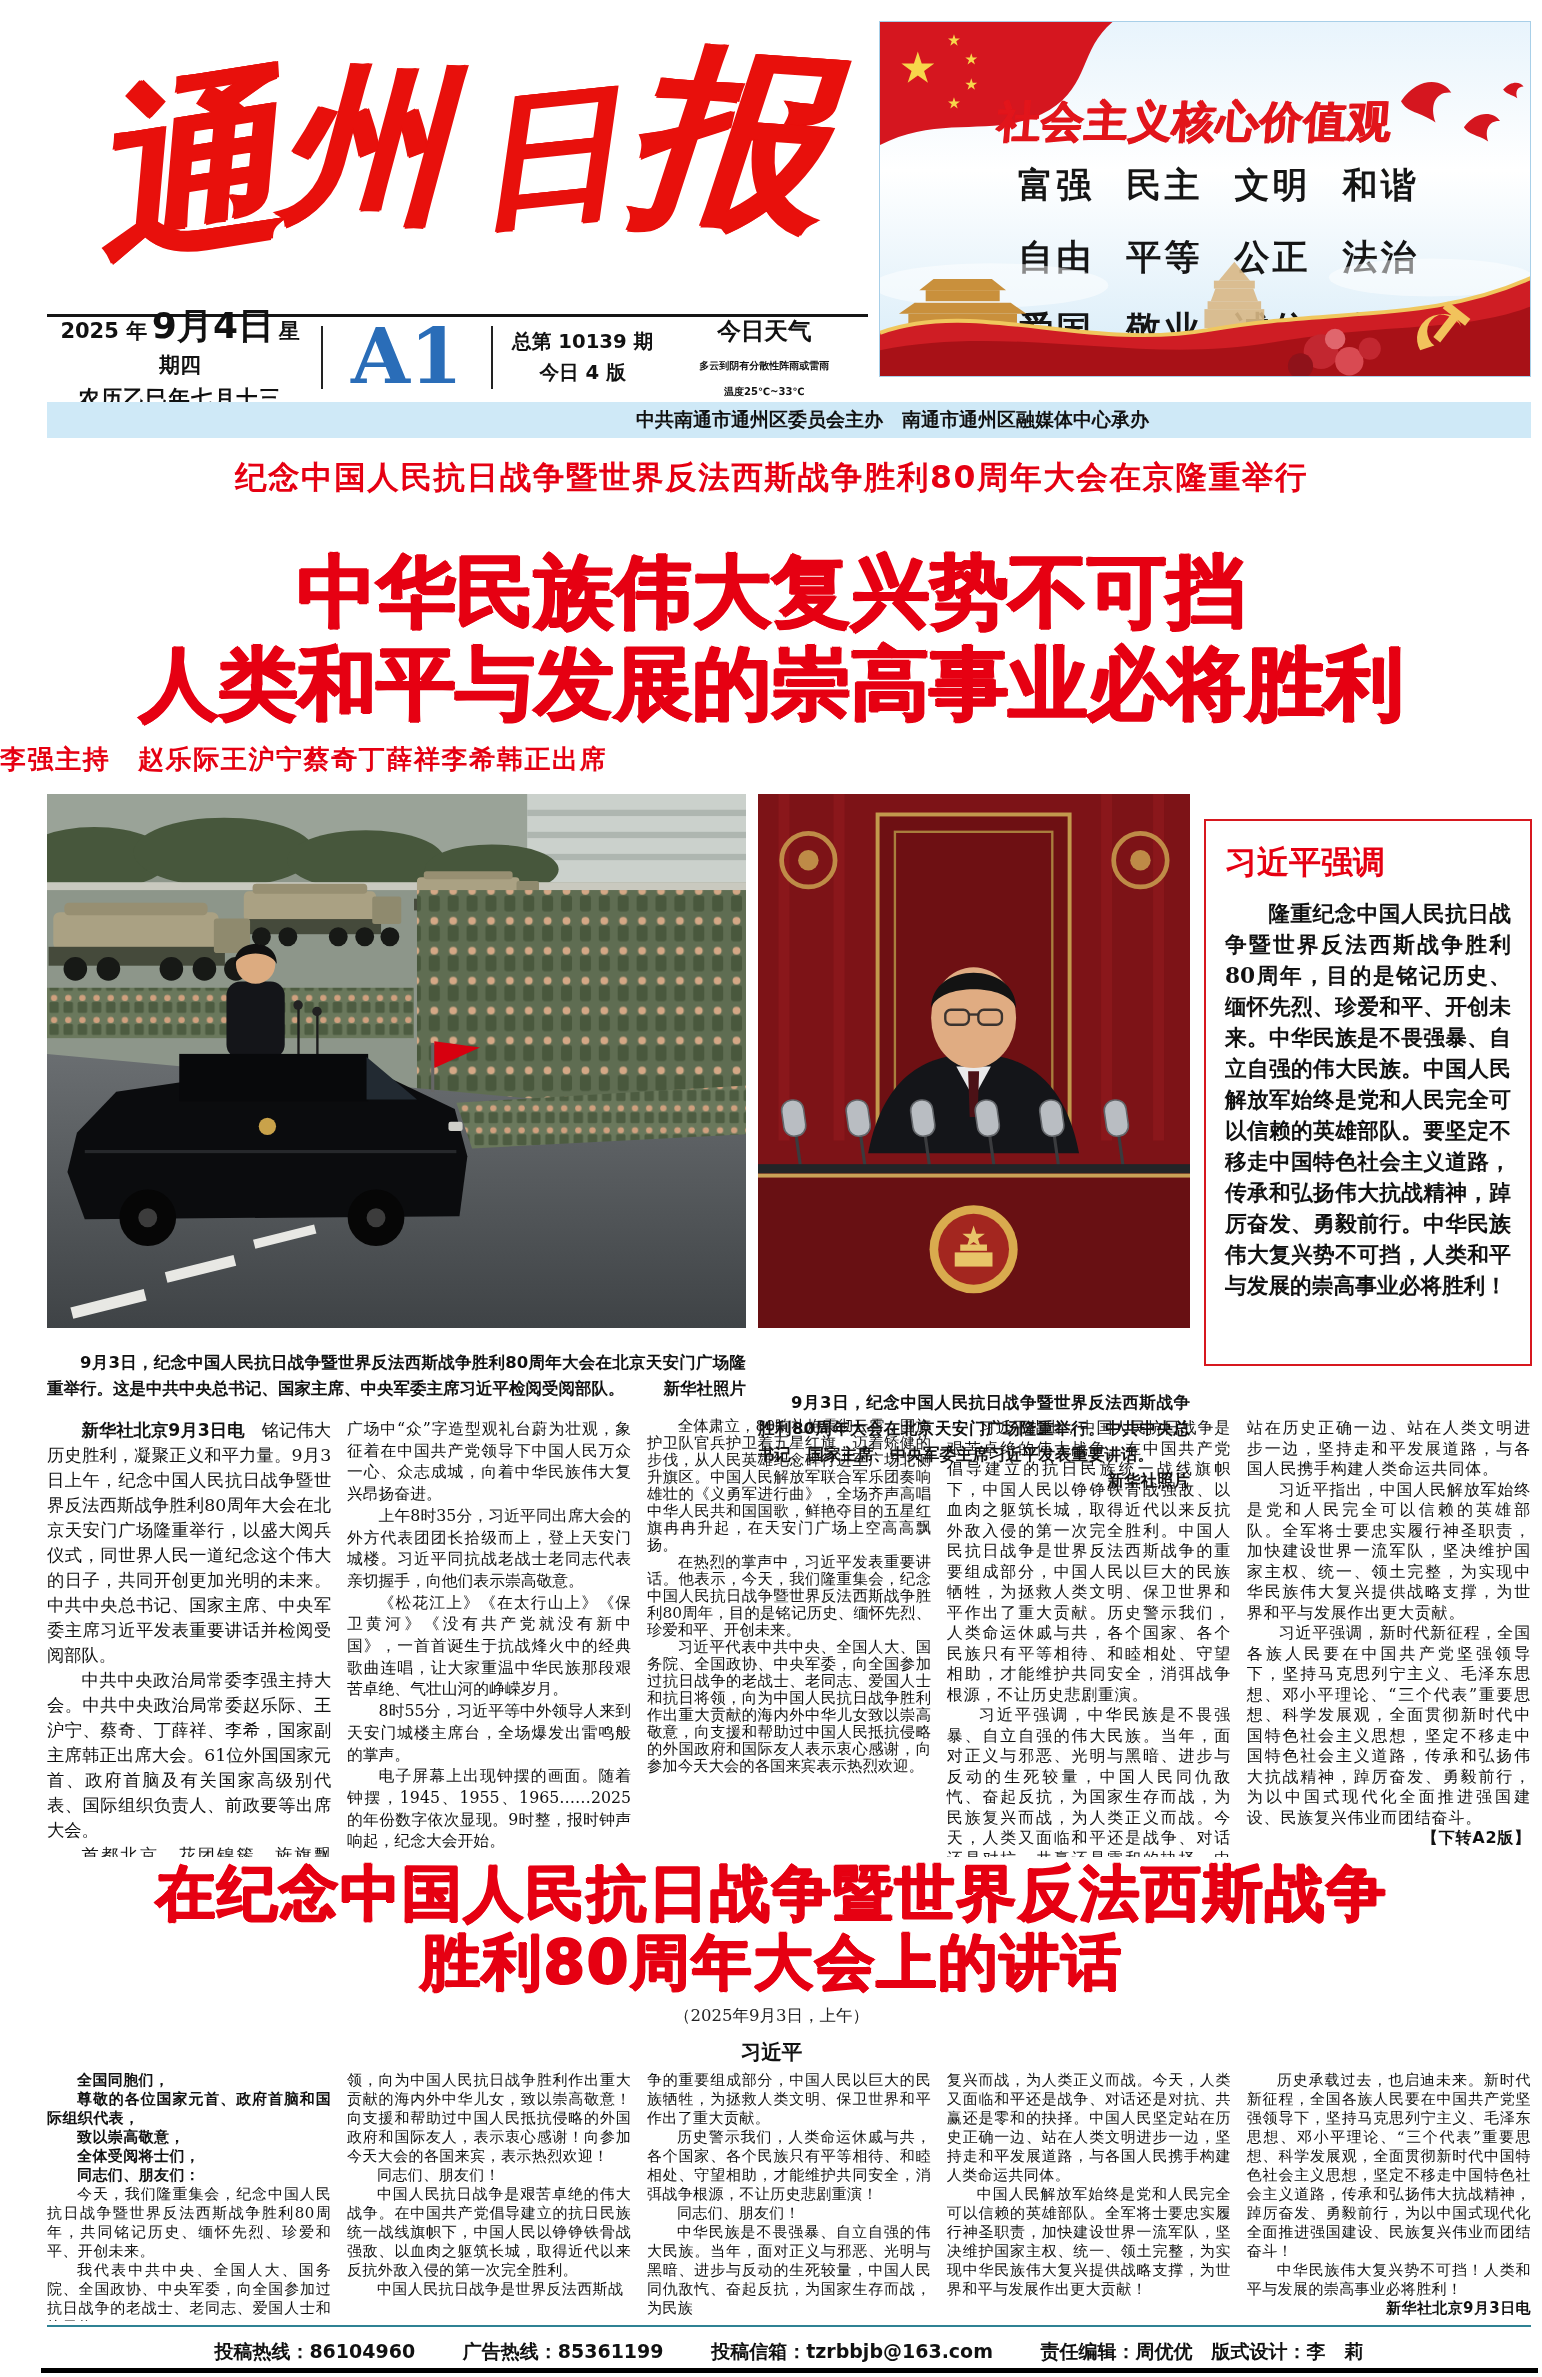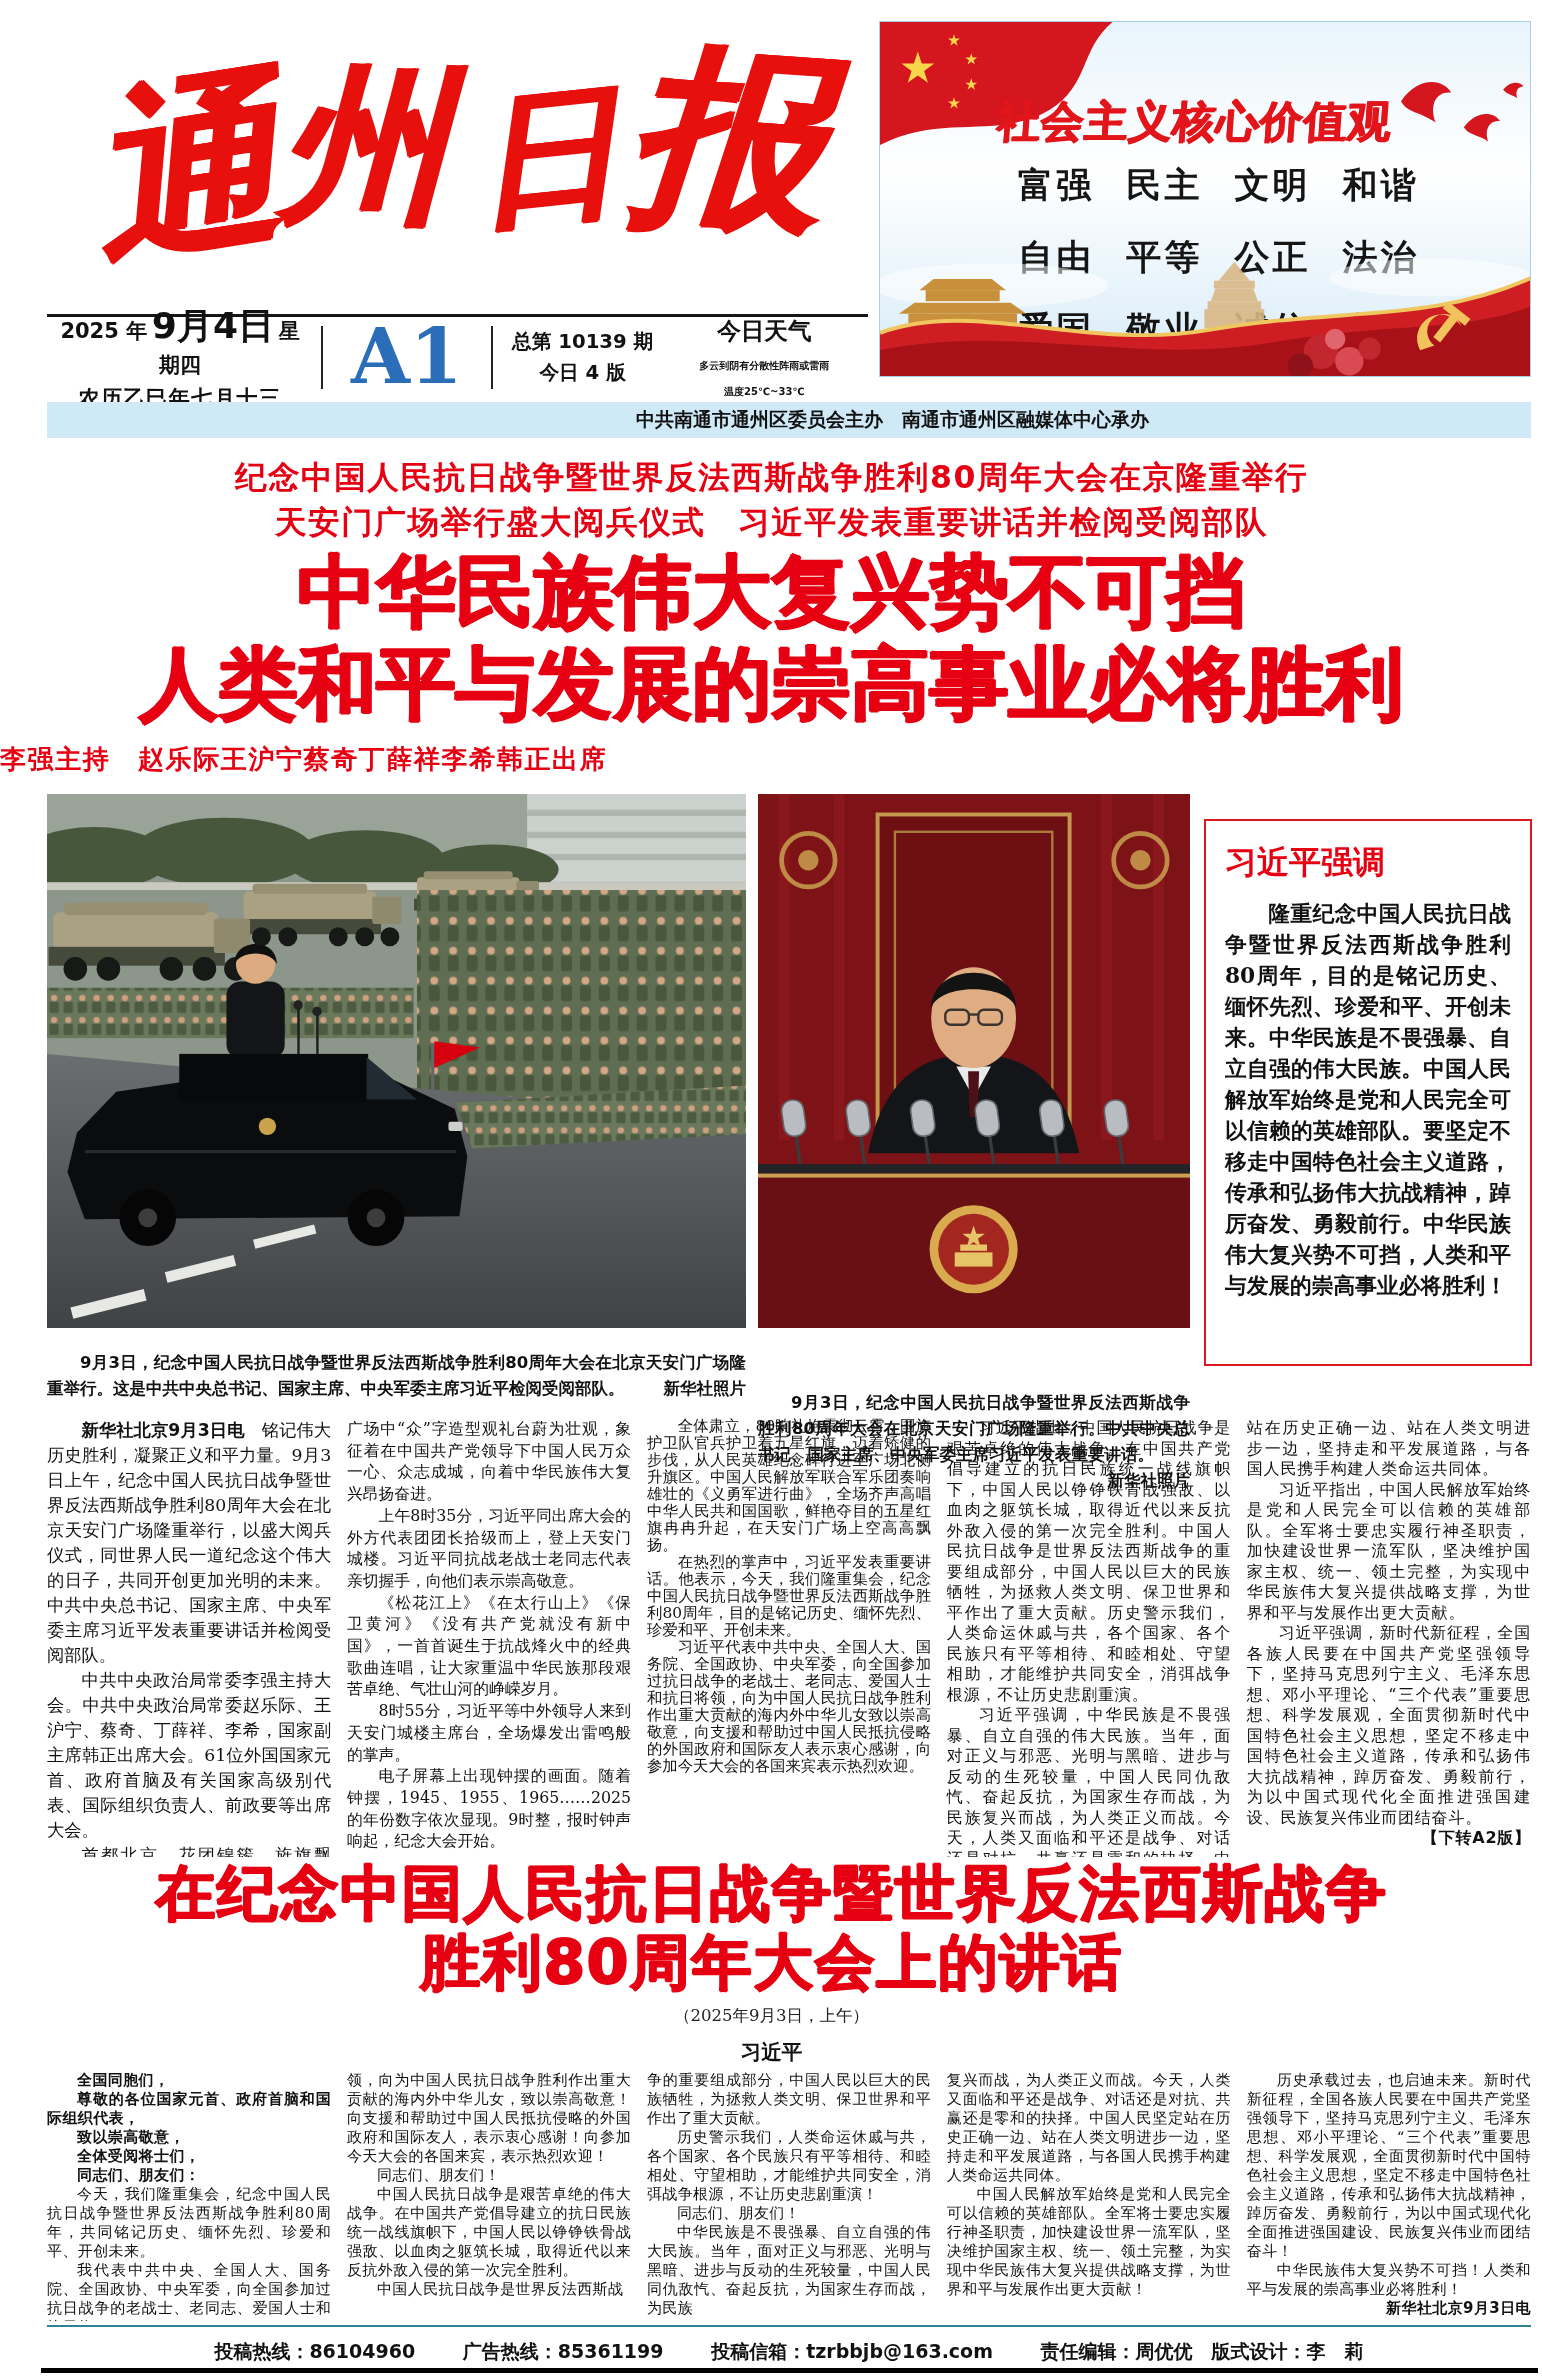--- a/index.html
+++ b/index.html
@@ -195,21 +195,20 @@
       </g>
     </svg>
   </div>
 
   <div class="organizer-bar">
     <span>中共南通市通州区委员会主办　南通市通州区融媒体中心承办</span>
   </div>
 
   <div class="kicker">
     <div>纪念中国人民抗日战争暨世界反法西斯战争胜利80周年大会在京隆重举行</div>
-    <div>天安门广场举行盛大阅兵仪式　习近平发表重要讲话并检阅受阅部队</div>
   </div>
   <h1 class="headline fat">
     <div>中华民族伟大复兴势不可挡</div>
     <div>人类和平与发展的崇高事业必将胜利</div>
   </h1>
   <div class="byline">李强主持　赵乐际王沪宁蔡奇丁薛祥李希韩正出席</div>
 
   <figure class="photo-left">
     <svg viewBox="0 0 888 678" preserveAspectRatio="none">
       <defs>

